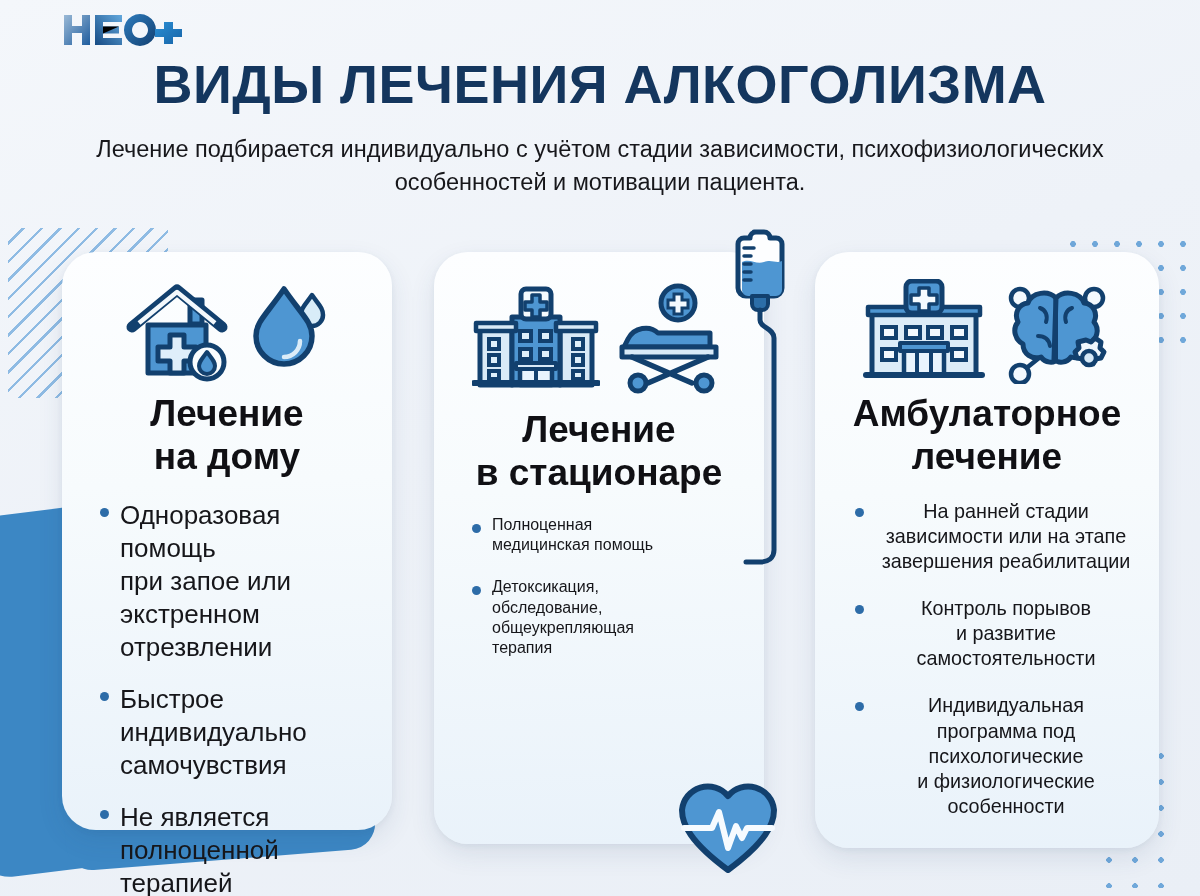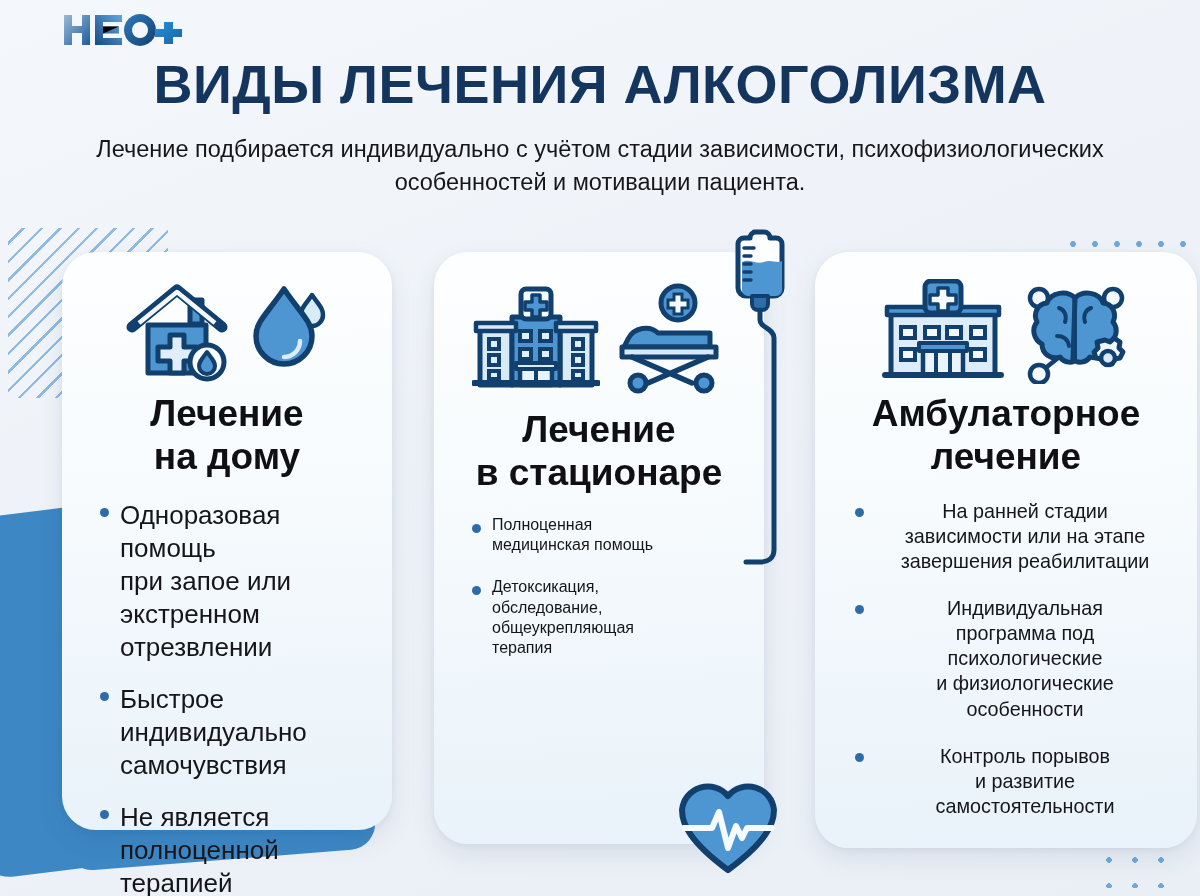--- a/index.html
+++ b/index.html
@@ -119,21 +119,21 @@
     background: linear-gradient(178deg, #fdfeff 0%, #f7fbfd 40%, #e9f2fa 100%);
     box-shadow: 0 10px 26px rgba(40,70,110,.10), 0 2px 6px rgba(40,70,110,.06);
     padding: 26px 22px 20px;
     display: flex;
     flex-direction: column;
     align-items: center;
   }
 
   .card-1 { left: 62px;  width: 330px; height: 578px; }
   .card-2 { left: 434px; width: 330px; height: 592px; }
-  .card-3 { left: 815px; width: 382px; height: 596px; }
+  .card-3 { left: 815px; width: 344px; height: 596px; }
 
   .card-icons {
     height: 122px;
     display: flex;
     align-items: center;
     justify-content: center;
     gap: 14px;
   }
 
   .card-title {
@@ -345,28 +345,28 @@
           <path d="M86 62 l5 2 l4 -4 l6 4 l-1 6 l4 4 l-3 6 l-6 1 l-2 5 l-7 0 l-3 -5 l-6 -1 l-2 -6 l4 -4 l-1 -6 z" fill="#eff7fd" stroke="#12406e" stroke-width="5" stroke-linejoin="round"></path>
           <circle cx="89" cy="80" r="7" fill="#d7eaf8" stroke="#12406e" stroke-width="4.5"></circle>
         </svg>
       </div>
       <div class="card-title">Амбулаторное
 лечение</div>
       <ul class="bullets">
         <li class="bullet">На ранней стадии
 зависимости или на этапе
 завершения реабилитации</li>
+        <li class="bullet">Контроль порывов
+и развитие
+самостоятельности</li>
         <li class="bullet">Индивидуальная
 программа под
 психологические
 и физиологические
 особенности</li>
-        <li class="bullet">Контроль порывов
-и развитие
-самостоятельности</li>
       </ul>
     </div>
   </div>
 
   <div class="iv-drip">
     <svg width="66" height="340" viewBox="0 0 66 340">
       <path d="M26 6 h10 a6 6 0 0 1 6 6 h6 a6 6 0 0 1 6 6 v44 a8 8 0 0 1 -8 8 h-28 a8 8 0 0 1 -8 -8 V18 a6 6 0 0 1 6 -6 h6 a6 6 0 0 1 6 -6 z" fill="#fdfeff" stroke="#12406e" stroke-width="5" stroke-linejoin="round"></path>
       <path d="M14 36 c8 -4 14 3 22 0 c8 -3 12 2 18 -1 v29 a6 6 0 0 1 -6 6 h-28 a6 6 0 0 1 -6 -6 z" fill="#4e96d2"></path>
       <g stroke="#12406e" stroke-width="3.5" stroke-linecap="round">
         <path d="M16 22 h10"></path>

